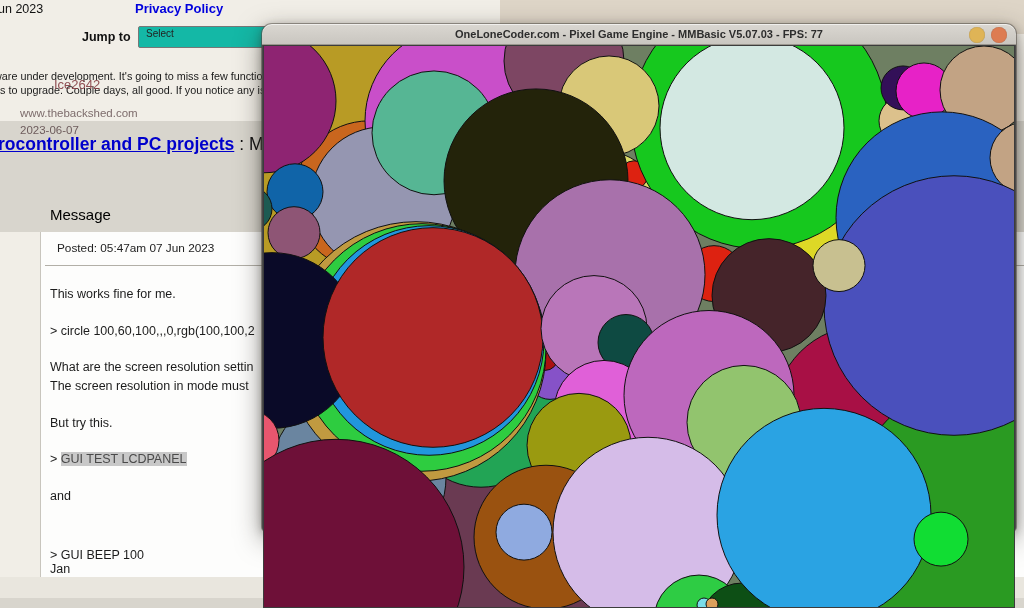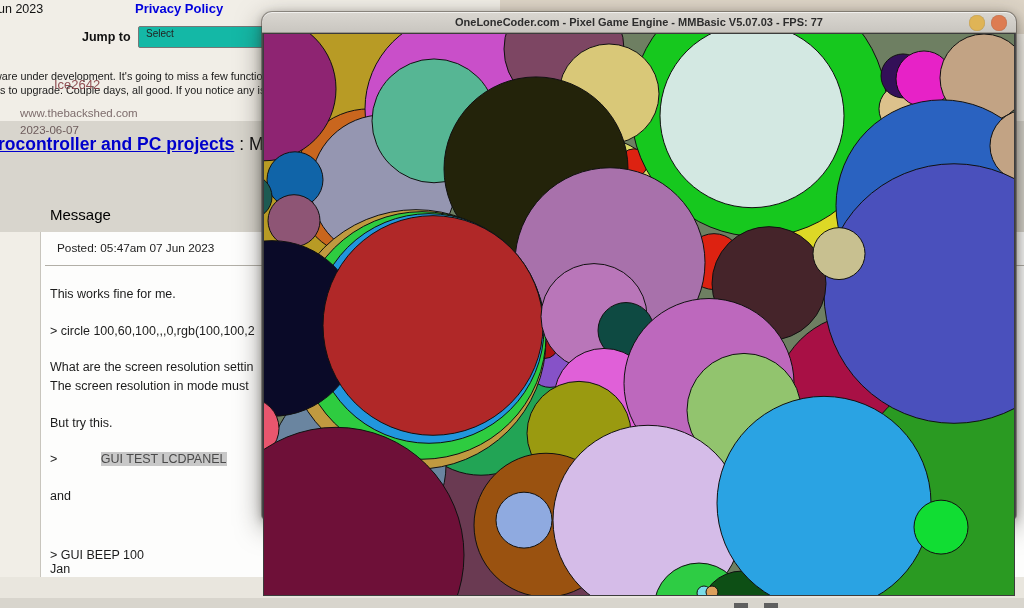--- a/index.html
+++ b/index.html
@@ -39,28 +39,28 @@
   #message-header { left:50px; top:206px; font-size:15px; color:#000000; }
   #posted-line { left:57px; top:241px; font-size:11.8px; color:#222; }
   #posted-rule { left:45px; top:265px; width:979px; height:0; border-top:1px solid #b2afa7; }
   .body-text { font-size:12.5px; color:#1c1c1c; left:50px; }
   #p-works { top:287px; }
   #p-circle { top:324px; }
   #p-q1 { top:360px; }
   #p-q2 { top:379px; }
   #p-try { top:416px; }
   #p-gui { top:452px; }
-  #p-gui .hl { background:#c8c8c8; color:#4a4a4a;margin-left:40px; }
+  #p-gui .hl { background:#c8c8c8; color:#4a4a4a; }
   #p-and { top:489px; }
   #p-beep { top:548px; }
   #p-sig { top:562px; }
 
   
   #app-window {
-    position:absolute; left:262px; top:12px; width:754px; height:507px;
+    position:absolute; left:262px; top:24px; width:754px; height:507px;
     border-radius:10px 10px 4px 4px;
     background:#4a4a4a;
     box-shadow:0 8px 26px rgba(40,35,30,0.5), 0 2px 8px rgba(40,35,30,0.35), 0 0 0 1px rgba(100,95,88,0.55);
   }
   #title-bar {
     position:absolute; left:0; top:0; width:100%; height:21px;
     border-radius:10px 10px 0 0;
     background:linear-gradient(#dad7d1, #c9c6c0);
     border-bottom:1px solid #9a968e;
     box-shadow:inset 0 1px 0 rgba(255,255,255,0.6);

